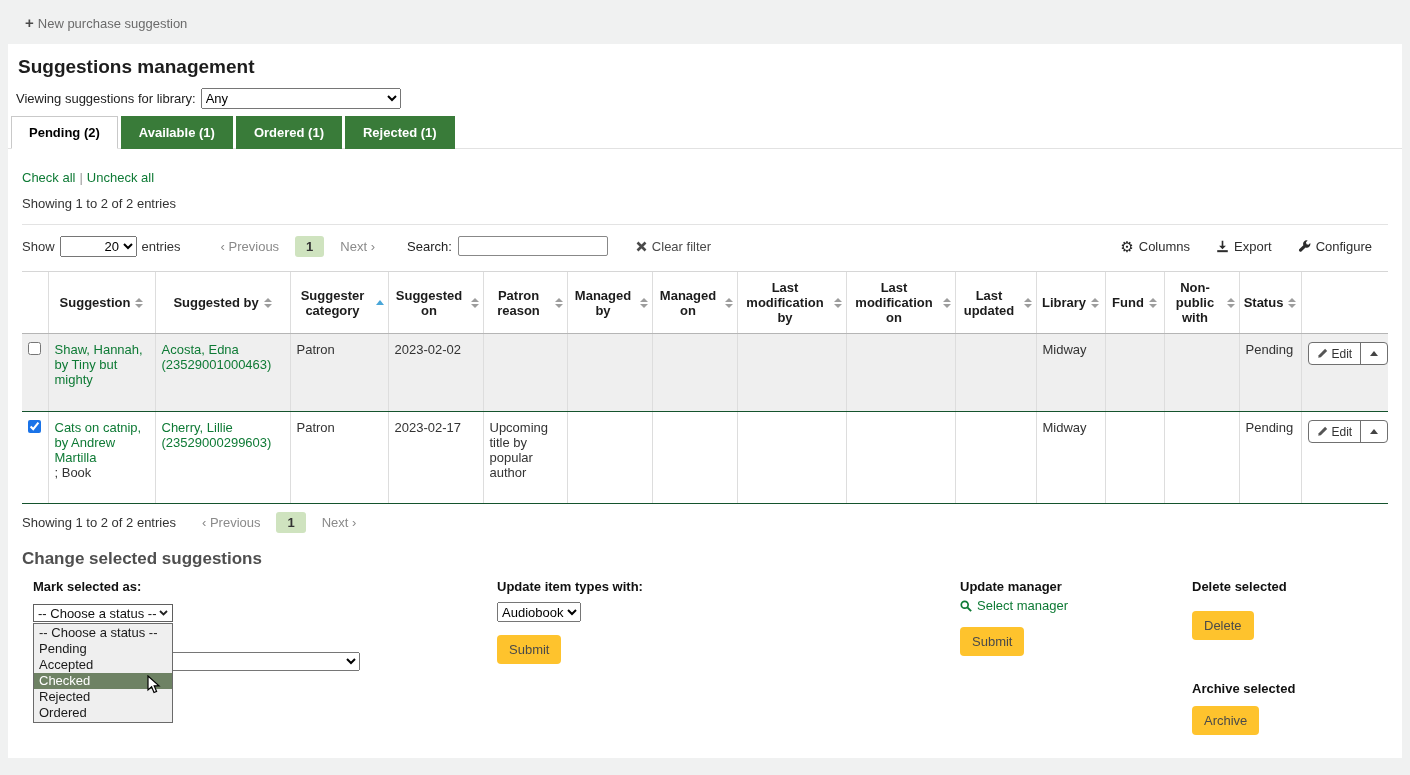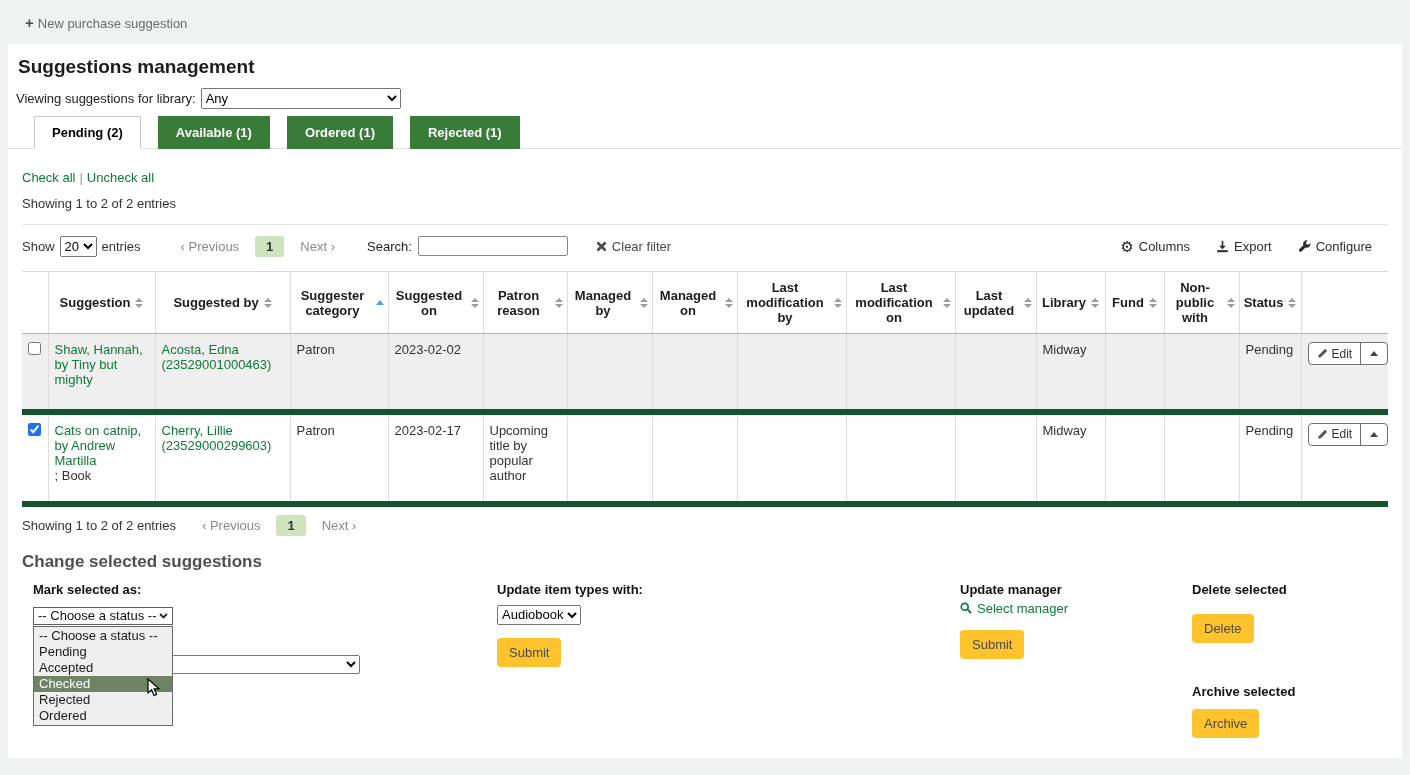--- a/index.html
+++ b/index.html
@@ -14,49 +14,49 @@
   .green-link { color:#0e7a35; cursor:pointer; }
   
   .toolbar { height:44px; padding:14px 0 0 25px; color:#6b6b6b; }
   .toolbar .plus { color:#4a4a4a; font-weight:bold; font-size:15px; margin-right:4px; }
   
   .main { background:#fff; margin:0 8px; height:714px; position:relative; }
   h1.page-title { font-size:19px; line-height:22px; font-weight:bold; color:#1d1d1d; padding:12px 0 9px 10px; }
   .filter-row { padding-left:8px; height:22px; display:flex; align-items:center; gap:5px; color:#222; }
   .filter-row select { width:200px; height:21px; font-size:13px; }
   
-  .tabbar { display:flex; gap:17px; padding-left:26px; margin-top:7px; border-bottom:1px solid #e2e2e2; }
+  .tabbar { display:flex; gap:3px; padding-left:3px; margin-top:7px; border-bottom:1px solid #e2e2e2; }
   .tab { padding:8px 17px; font-weight:bold; font-size:13px; background:#397b39; color:#fff; margin-bottom:-1px; border:1px solid transparent; cursor:pointer; }
   .tab.active { background:#fff; color:#000; border:1px solid #c9c9c9; border-bottom:1px solid #fff; }
   .tab-content { padding:0 14px; }
   
   .checkall-row { margin-top:21px; }
   .sep { color:#999; margin:0 4px; }
   .showing { margin-top:11px; color:#333; }
   .divider { border-bottom:1px solid #e3e3e3; margin-top:13px; }
   
   .controls { display:flex; align-items:center; margin-top:9px; height:24px; padding-right:16px; }
-  .controls select { height:21px; font-size:13px; margin:0 5px; }
+  .controls select { height:21px; font-size:13px; margin:0 5px;padding-left:40px; }
   .pagination { display:flex; align-items:center; margin-left:40px; gap:16px; color:#8a8a8a; }
   .page-btn { background:#cfe3bf; border-radius:3px; padding:3px 11px; color:#333; font-weight:bold; cursor:pointer; }
   .pg-nav { cursor:pointer; color:#8a8a8a; }
   .search-wrap { display:flex; align-items:center; margin-left:32px; gap:6px; color:#222; }
   .search-wrap input { width:150px; height:20px; border:1px solid #888; border-radius:2px; padding:0 4px; font-size:13px; }
   .clear-filter { display:flex; align-items:center; gap:5px; margin-left:28px; color:#4a4a4a; cursor:pointer; }
   .right-tools { margin-left:auto; display:flex; align-items:center; gap:26px; color:#2d2d2d; }
   .tool-btn { display:flex; align-items:center; gap:5px; cursor:pointer; }
   .gear-glyph { font-size:15px; line-height:15px; color:#222; }
   
   table.suggestions { width:1366px; table-layout:fixed; border-collapse:collapse; margin-top:13px; }
   table.suggestions th {
     border-top:1px solid #d6d6d6; border-bottom:1px solid #b5b5b5;
     padding:8px 4px; font-size:13px; color:#1c1c1c; vertical-align:middle; background:#fff;
   }
   table.suggestions th + th, table.suggestions td + td { border-left:1px solid #ddd; }
-  table.suggestions td { padding:8px 6px; vertical-align:top; border-bottom:6px solid #14532d; }
+  table.suggestions td { padding:8px 6px; vertical-align:top; border-bottom:1px solid #14532d; }
   tr.r1 { background:#efefef; height:78px; }
   tr.r2 { background:#fff; height:92px; }
   .th-inner { display:flex; align-items:center; justify-content:center; gap:5px; }
   .sort { display:inline-block; flex:0 0 auto; }
   .sort i { display:block; width:0; height:0; border-left:4px solid transparent; border-right:4px solid transparent; }
   .sort .up { border-bottom:4px solid #9d9d9d; margin-bottom:2px; }
   .sort .down { border-top:4px solid #9d9d9d; }
   .sort.asc .up { border-bottom:5px solid #49a6d8; margin-bottom:0; }
   td.center { text-align:center; }
   input[type="checkbox"] { width:13px; height:13px; accent-color:#1a73e8; cursor:pointer; }

